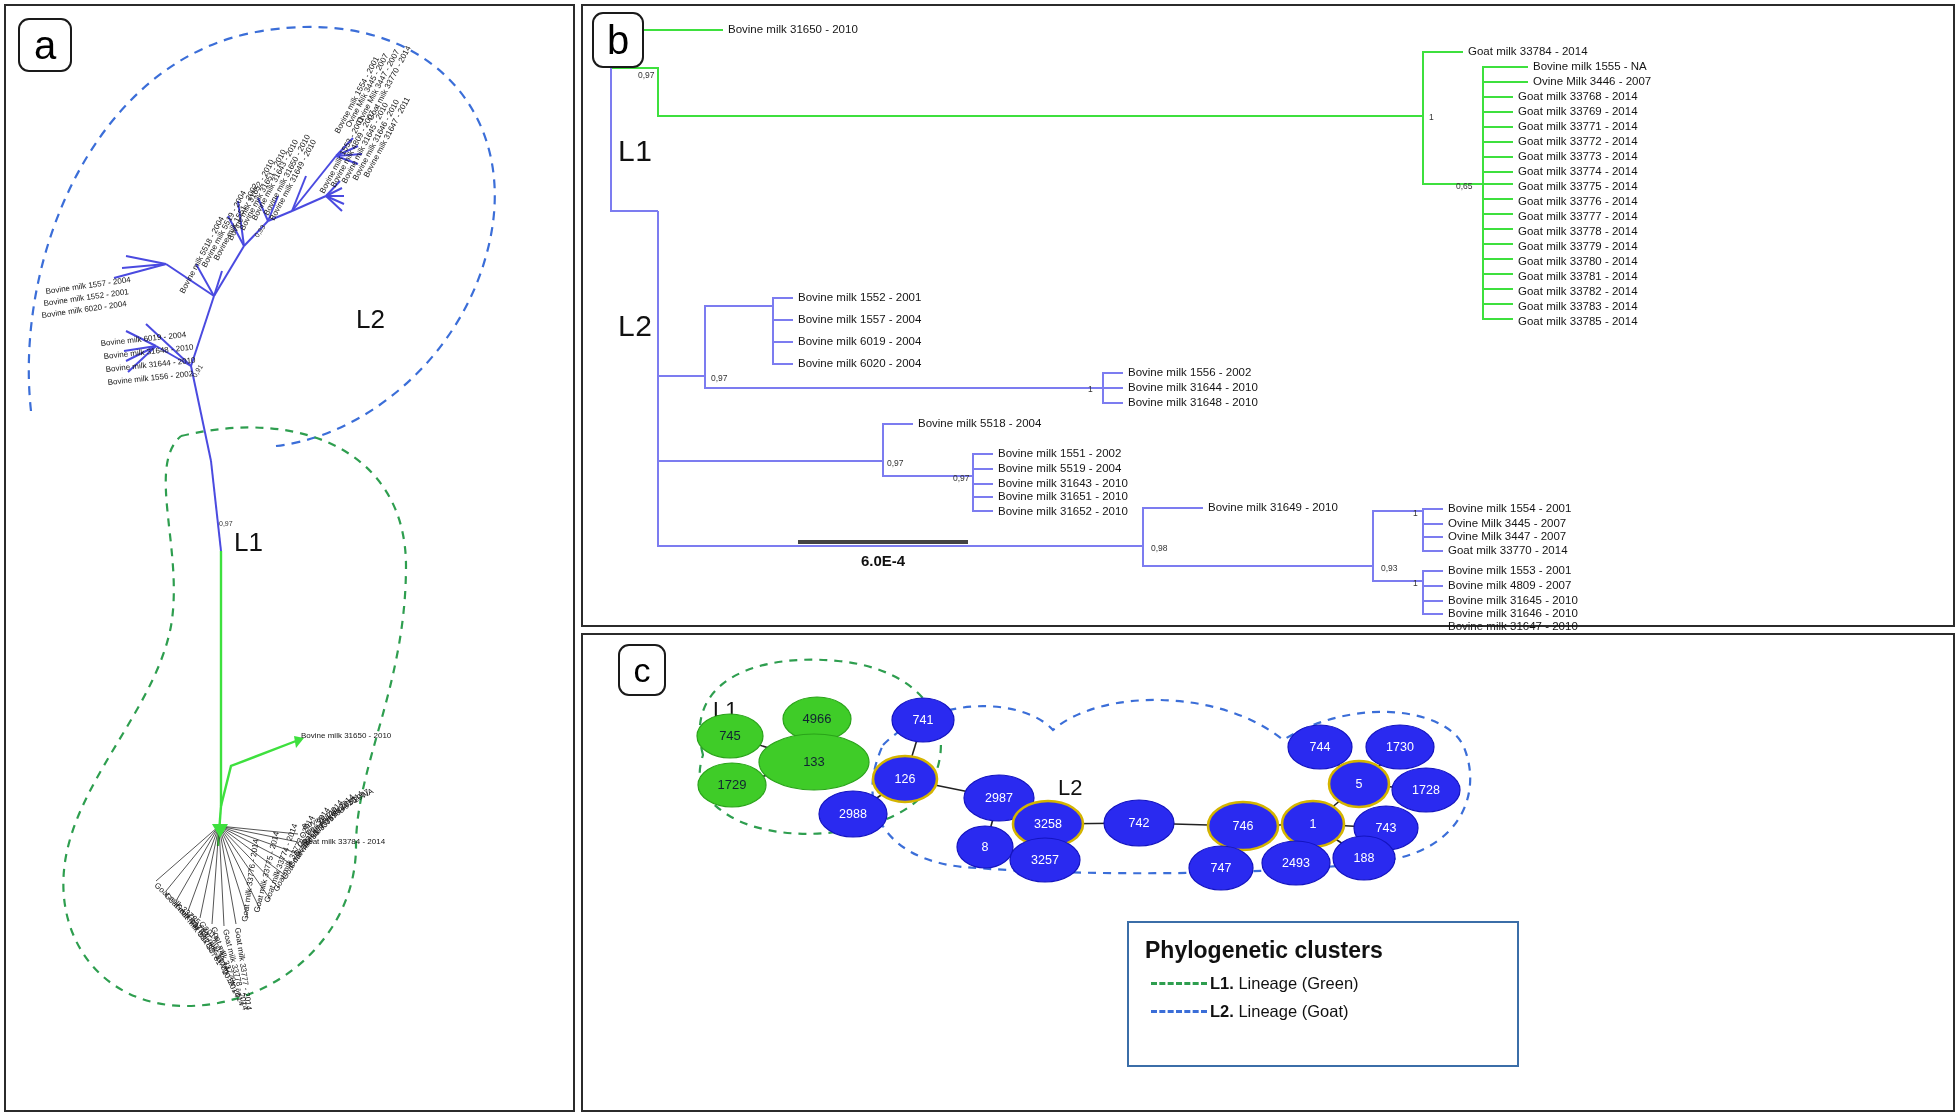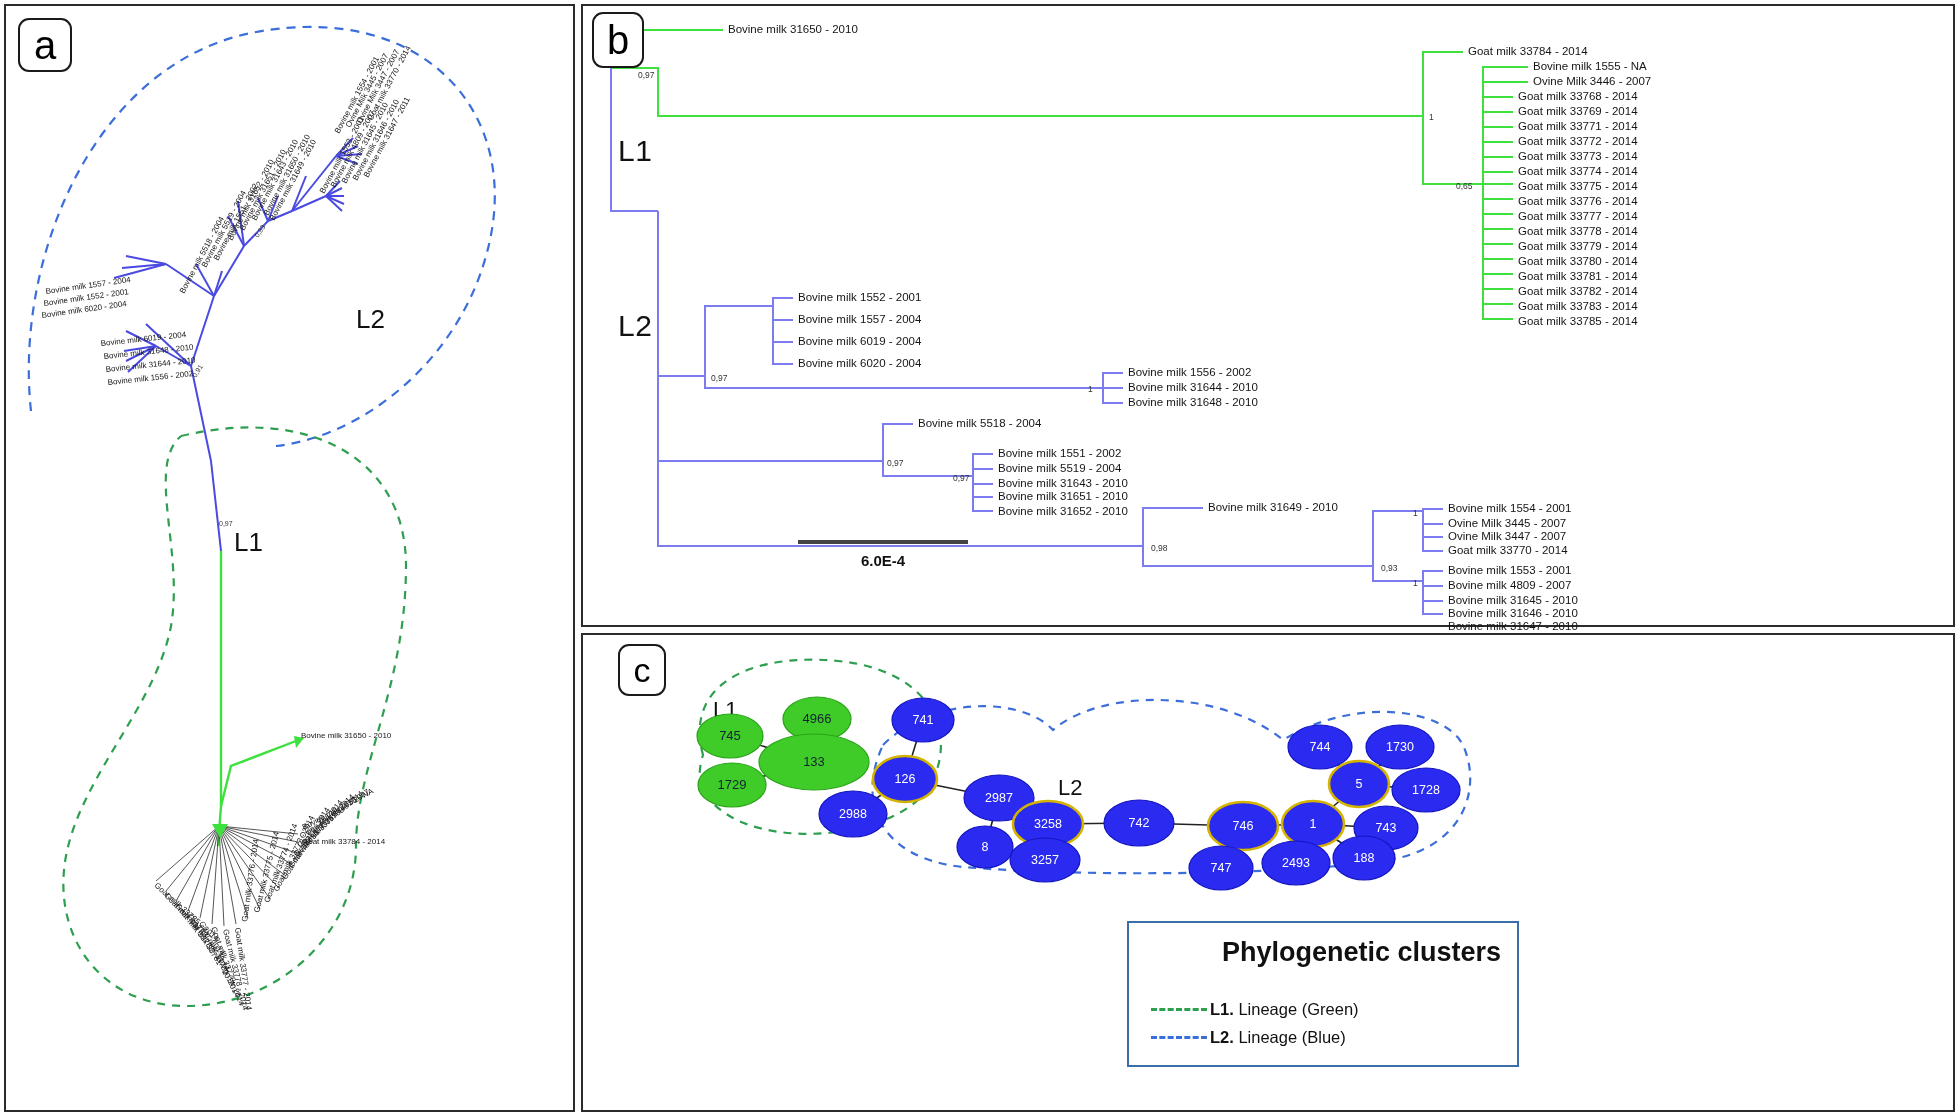--- a/index.html
+++ b/index.html
@@ -22,21 +22,21 @@
   .supA{font-family:"Liberation Sans",sans-serif;font-size:7px;fill:#333;}
   .lin{font-family:"Liberation Sans",sans-serif;font-size:30px;fill:#111;letter-spacing:.5px;}
   .linA{font-family:"Liberation Sans",sans-serif;font-size:26px;fill:#111;}
   .linC{font-family:"Liberation Sans",sans-serif;font-size:22px;fill:#111;}
   .scaleTxt{font-family:"Liberation Sans",sans-serif;font-size:15px;fill:#111;font-weight:600;text-anchor:middle;}
   .nodeTxt{font-family:"Liberation Sans",sans-serif;font-size:12.5px;fill:#fff;text-anchor:middle;dominant-baseline:middle;}
   .nodeTxtDark{font-family:"Liberation Sans",sans-serif;font-size:13px;fill:#123;text-anchor:middle;dominant-baseline:middle;}
   #legend{position:absolute;left:1127px;top:921px;width:392px;height:146px;
           border:2px solid #3b6ea8;background:#fff;box-sizing:border-box;z-index:60;
           padding:10px 16px;}
-  #legend .ltitle{font-size:27px;font-weight:bold;color:#111;text-align:right;margin:4px 0 32px;}
+  #legend .ltitle{font-size:23px;font-weight:bold;color:#111;text-align:left;margin:4px 0 10px;}
   #legend .lrow{display:flex;align-items:center;gap:3px;margin:9px 0 9px 6px;}
   #legend .lswatch{width:56px;height:0;border-top:3px dashed #2e9e4f;}
   #legend .lswatch.blue{border-top:3px dashed #3b6ed8;}
   #legend .ltext{font-size:16.5px;color:#111;}
   #legend .ltext b{font-weight:bold;}
 </style>
 </head>
 <body>
 
 <div class="panel" id="panel-a">
@@ -429,15 +429,15 @@
 <div class="tag" id="tag-c">c</div>
 
 <div id="legend">
   <div class="ltitle">Phylogenetic clusters</div>
   <div class="lrow">
     <span class="lswatch"></span>
     <span class="ltext"><b>L1.</b><span> Lineage (Green)</span></span>
   </div>
   <div class="lrow">
     <span class="lswatch blue"></span>
-    <span class="ltext"><b>L2.</b><span> Lineage (Blue)</span></span>
+    <span class="ltext"><b>L2.</b><span> Lineage (Goat)</span></span>
   </div>
 </div>
 
 </body></html>

